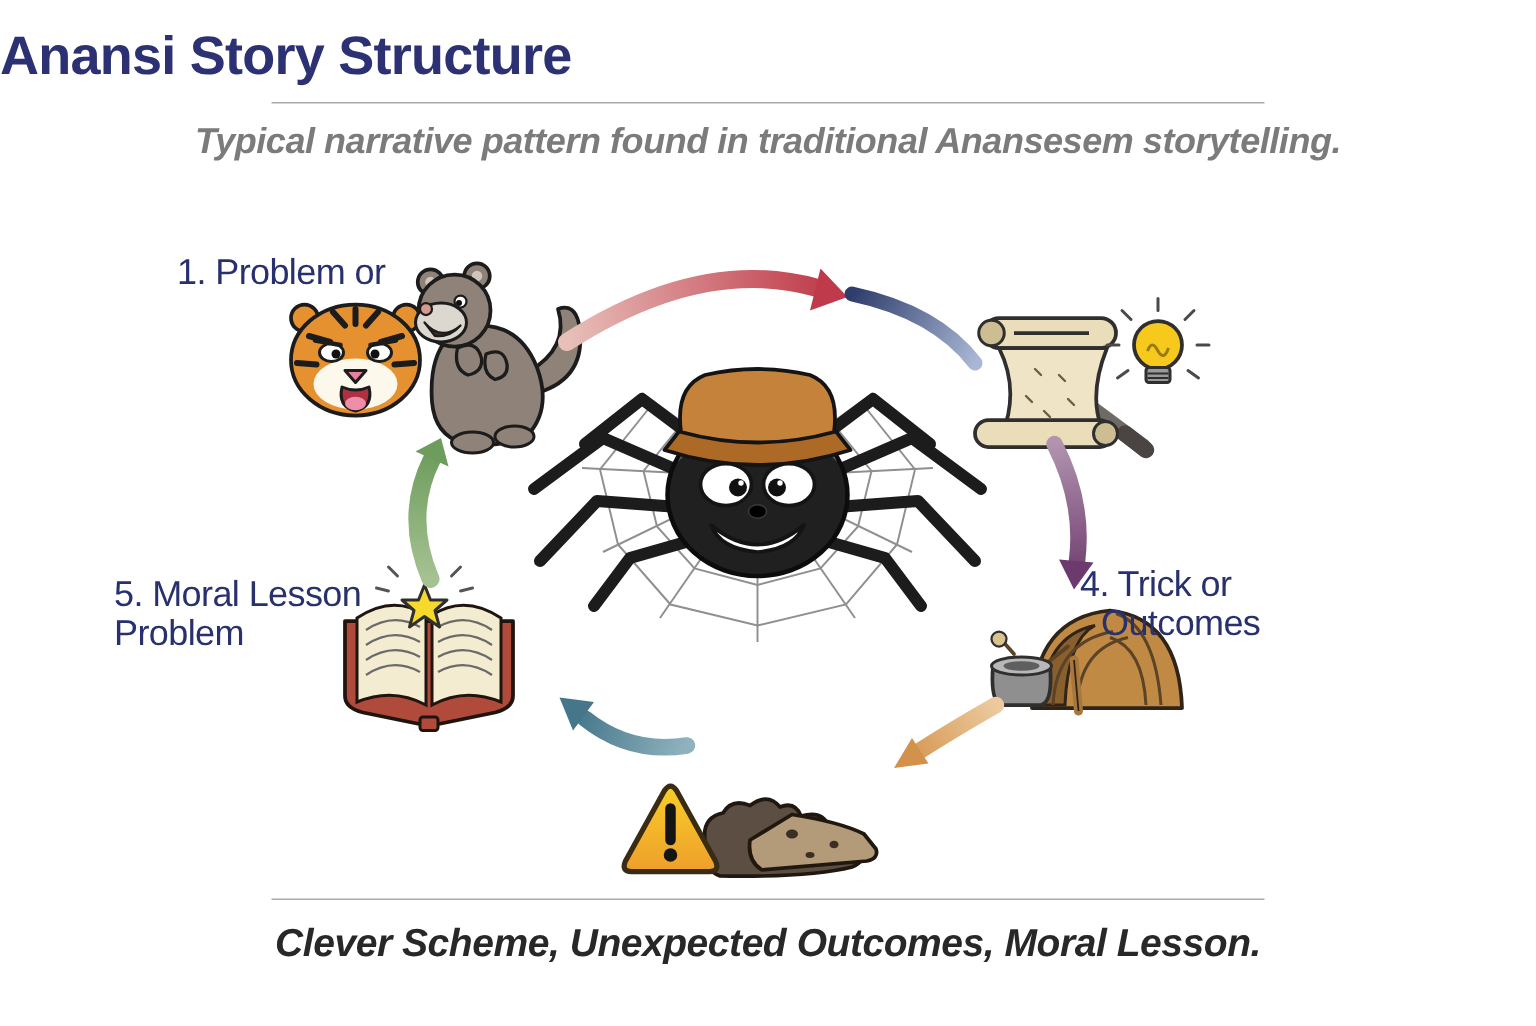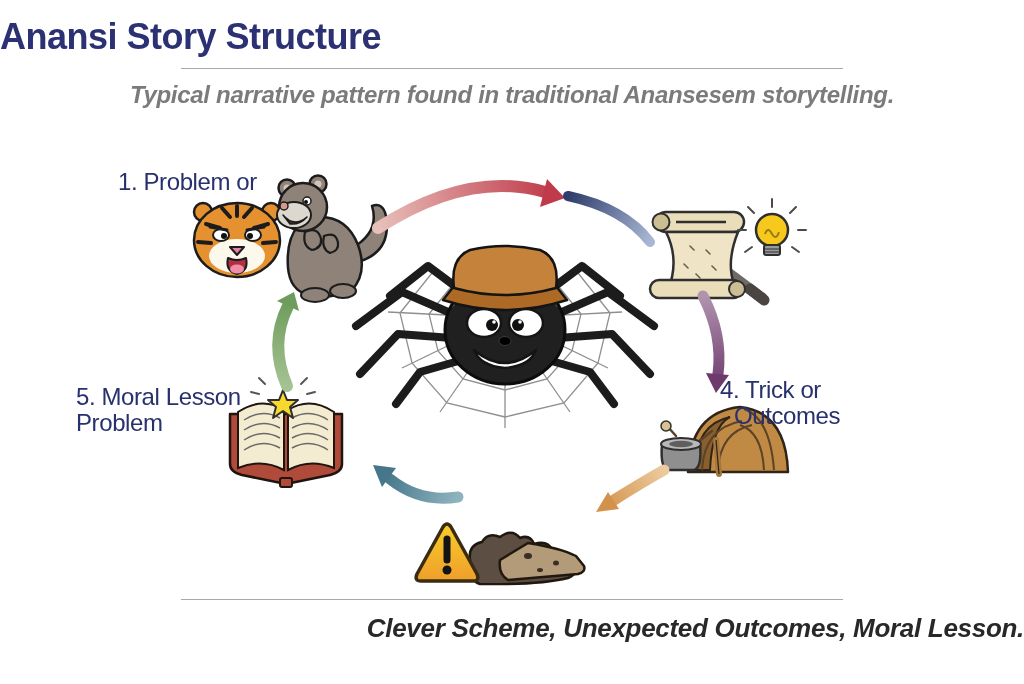--- a/index.html
+++ b/index.html
@@ -21,21 +21,21 @@
   }
   .divider-top{top:68px;}
   .divider-bottom{top:599px;}
   .subtitle{
     position:absolute;top:81px;left:0;width:100%;
     text-align:center;font-size:24px;font-style:italic;font-weight:600;
     color:var(--subtitle-gray,#7b7b7b);letter-spacing:-0.3px;
   }
   .footer-text{
     position:absolute;top:613px;left:0;width:100%;
-    text-align:right;font-size:26px;font-style:italic;font-weight:700;
+    text-align:center;font-size:26px;font-style:italic;font-weight:700;
     color:var(--footer-text,#282828);letter-spacing:-0.3px;
   }
   .stage-label{
     position:absolute;z-index:2;
     color:var(--label-navy,#28316e);
     font-size:24px;font-weight:400;line-height:1.1;
     letter-spacing:-0.4px;text-align:left;margin-top:22px;
   }
   .stage-label span{display:block;}
   .stage-label .indent{transform:translateX(14px);}

